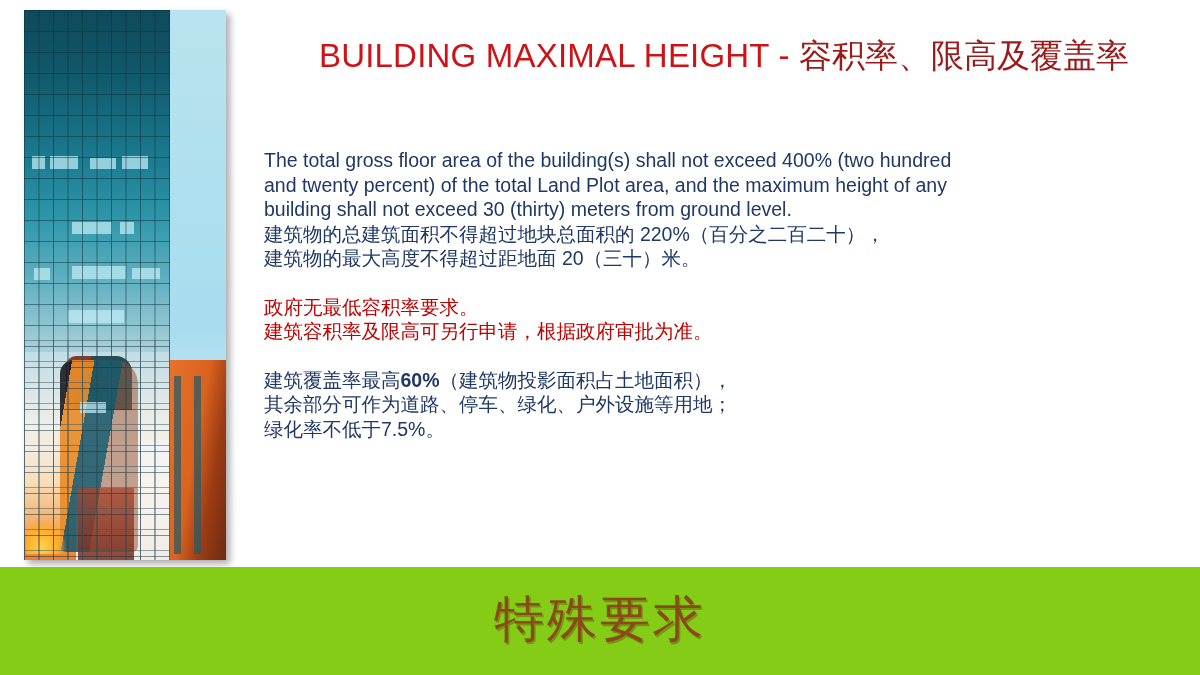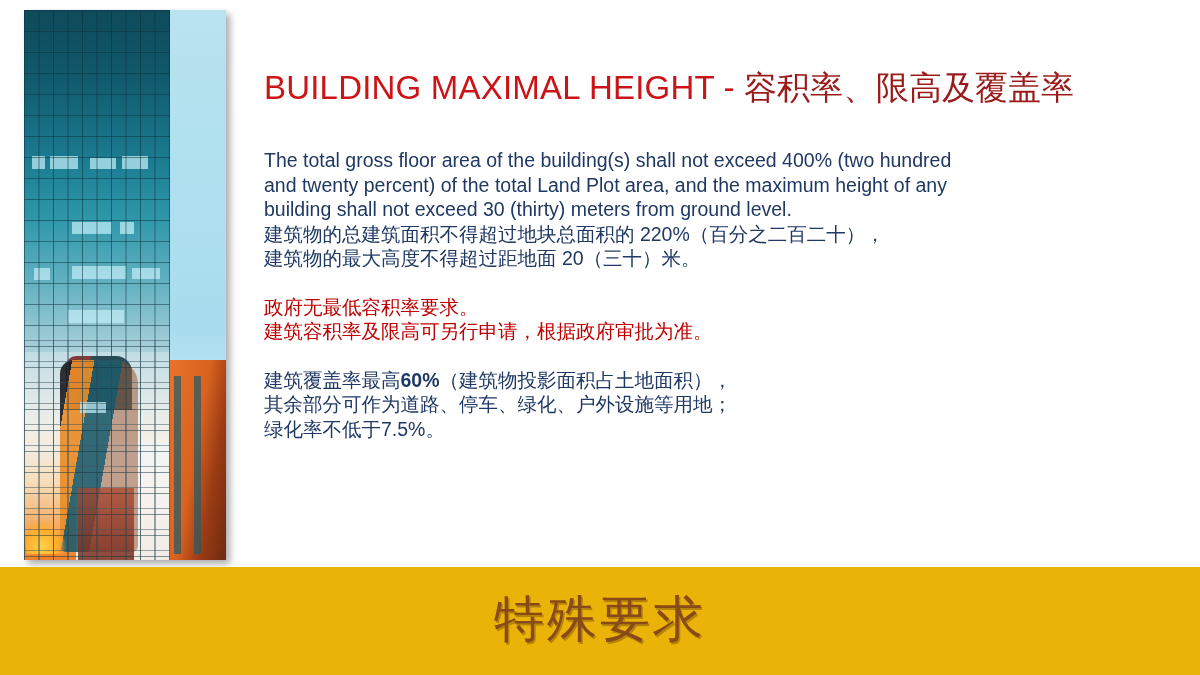--- a/index.html
+++ b/index.html
@@ -167,23 +167,23 @@
     background-image:
       linear-gradient(to right, rgba(60,85,95,0.55) 0 1.4px, transparent 1.4px 100%),
       linear-gradient(to bottom, rgba(60,85,95,0.5) 0 1.4px, transparent 1.4px 100%);
     background-size: 14.5px 100%, 100% 21px;
   }
 
   
   .title {
     position: absolute;
     left: 264px;
-    top: 68px;
+    top: 36px;
     width: 920px;
-    text-align: left;
+    text-align: center;
     white-space: nowrap;
     line-height: 1.2;
   }
   .title .en {
     font-family: "Liberation Sans", sans-serif;
     font-size: 33px;
     font-weight: 400;
     color: #cc1418;
     letter-spacing: 0.2px;
   }
@@ -211,21 +211,21 @@
   .bold { font-weight: bold; text-align: center; }
   .cnline { font-family: "Liberation Sans", sans-serif; }
 
   
   .banner {
     position: absolute;
     left: 0;
     top: 567px;
     width: 1200px;
     height: 108px;
-    background: #eab308;
+    background: #84cc16;
   }
   .banner-text {
     position: absolute;
     left: 0;
     top: 22px;
     width: 1200px;
     text-align: center;
     font-family: "Liberation Serif", serif;
     font-size: 50px;
     line-height: 60px;

